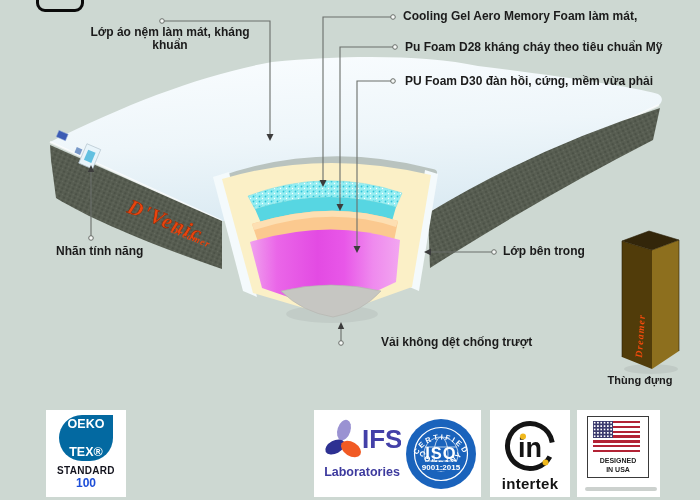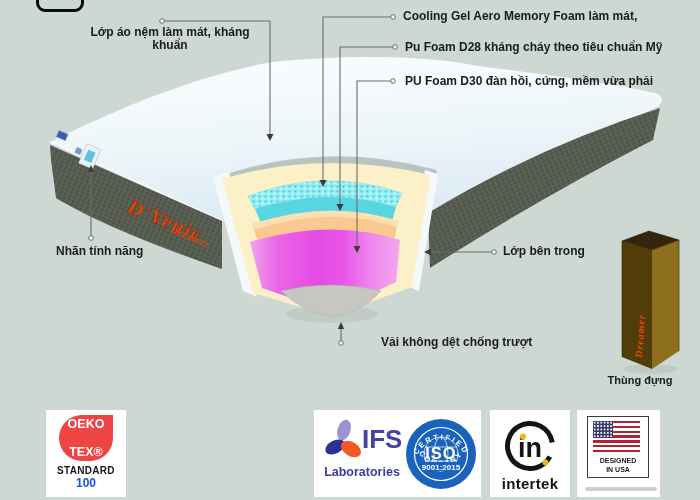--- a/index.html
+++ b/index.html
@@ -15,21 +15,21 @@
   }
   .centered{text-align:center; white-space:normal;}
   
   .top-left-shape{
     position:absolute; left:36px; top:-20px; width:42px; height:26px;
     border:3px solid #0b0b0b; border-radius:9px; background:transparent;
   }
   
   .tile{position:absolute; top:410px; width:80px; height:87px; background:#ffffff;}
   .oeko-shape{
-    margin:5px auto 0; width:54px; height:46px; background:#ef4444;
+    margin:5px auto 0; width:54px; height:46px; background:#0369a1;
     border-radius:24px 0 24px 24px;
     display:flex; flex-direction:column; align-items:center; justify-content:center;
     color:#fff; font-weight:bold; font-size:12.5px; line-height:13px;gap:15px;
   }
   .oeko-s1{margin-top:4px; text-align:center; font-weight:bold; font-size:10px; color:#15151f; letter-spacing:.3px;}
   .oeko-s2{text-align:center; font-weight:bold; font-size:12px; color:#1d4ed8;}
   .flag-frame{position:absolute; left:10px; top:6px; width:60px; height:60px; border:1.5px solid #3a3a3a;}
   .flag{
     position:absolute; left:5px; top:4px; width:47px; height:31px;
     background:repeating-linear-gradient(180deg,#b22234 0 2.4px,#ffffff 2.4px 4.8px);

